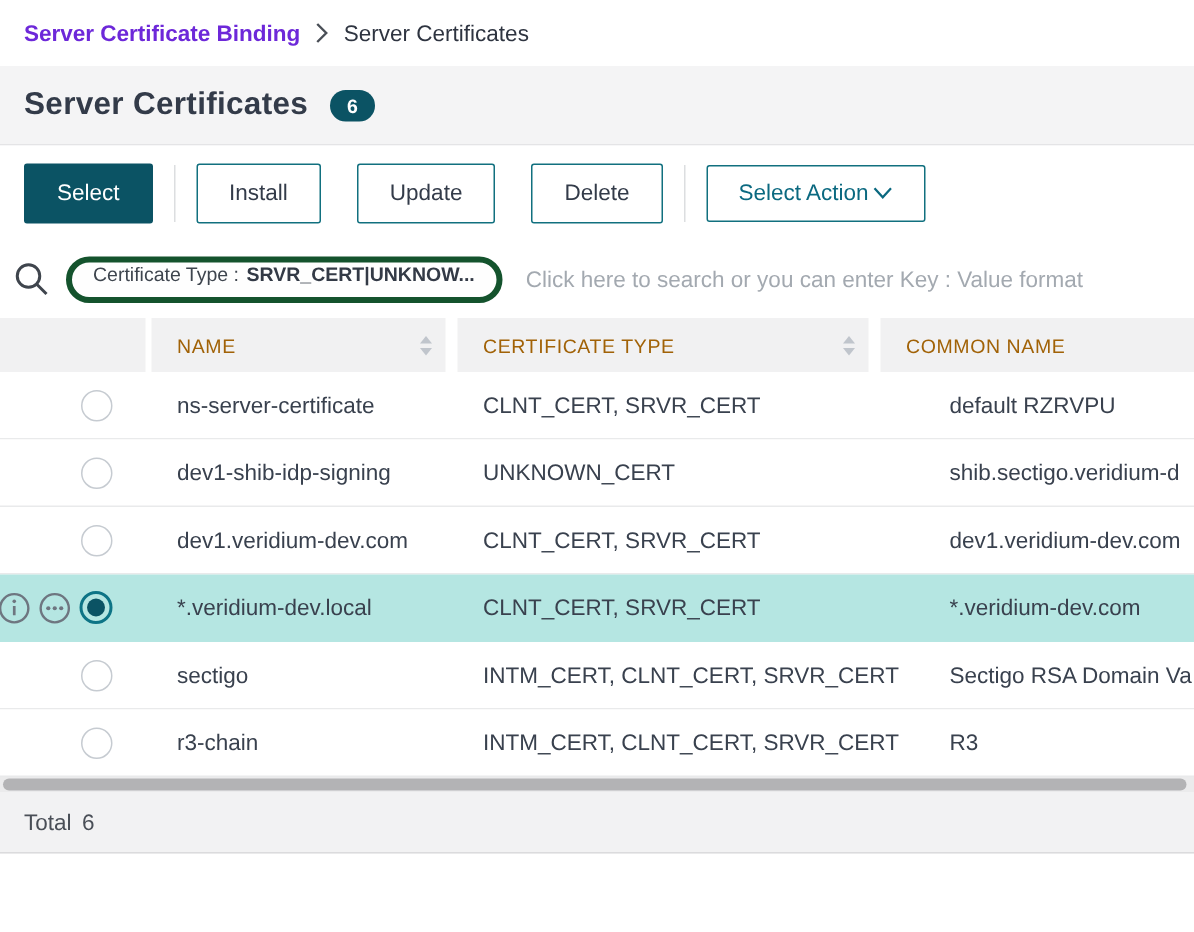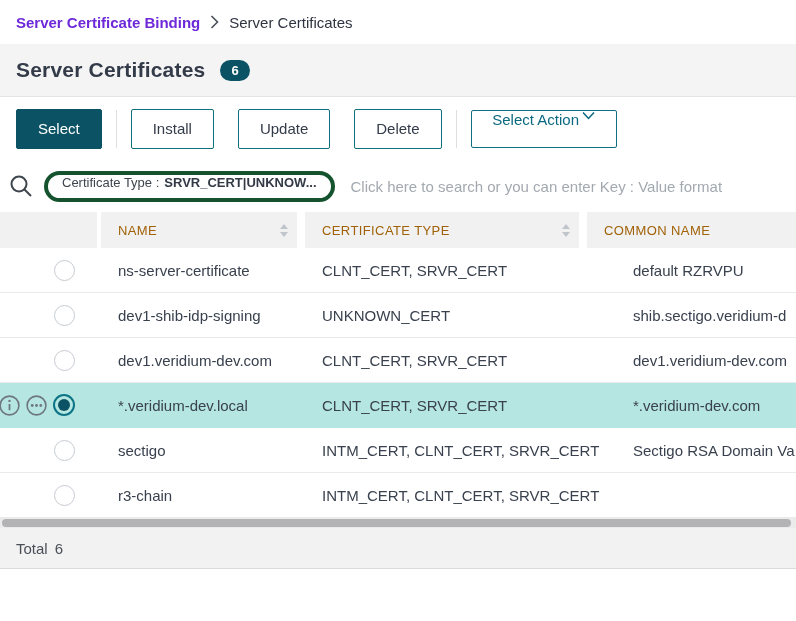--- a/index.html
+++ b/index.html
@@ -17,21 +17,21 @@
   .page-title { font-size:21px; font-weight:700; color:#333B49; letter-spacing:.2px; }
   .count-badge { background:#0B5364; color:#fff; font-size:13px; font-weight:700; border-radius:12px; padding:4px 11px; line-height:1; }
 
   
   .toolbar { height:63px; display:flex; align-items:center; padding:0 16px; background:#fff; }
   .btn { font-family:inherit; font-size:15px; height:40px; padding:0 21px; background:#fff;
          border:1px solid #11707F; border-radius:2px; color:#333B49; cursor:pointer; }
   .btn.primary { background:#0B5364; border-color:#0B5364; color:#fff; }
   .btn + .btn { margin-left:24px; }
   .vdiv { width:1px; height:38px; background:#DCDEE0; margin:0 14px; }
-  .btn.action { width:146px; height:38px; color:#0B6980; display:inline-flex; justify-content:center; gap:3px; padding:0 10px; }
+  .btn.action { width:146px; height:38px; color:#0B6980; display:inline-flex; align-items:center; justify-content:center; gap:3px; padding:0 10px; }
 
   
   .search-bar { height:52px; display:flex; align-items:center; padding:0 16px 0 8px; background:#fff; gap:10px; }
   .chip { height:31px; border:4px solid #14532d; border-radius:16px; background:#FEFEFE; display:flex; 
           padding:0 14px; font-size:13px; color:#3E454E; white-space:nowrap; cursor:pointer; }
   .chip b { font-weight:700; color:#333A46; margin-left:5px; }
   .search-input { flex:1; border:none; outline:none; font-family:inherit; font-size:15px; color:#39414E; background:transparent; margin-left:6px; }
   .search-input::placeholder { color:#A3A9B0; opacity:1; }
 
   
@@ -190,20 +190,21 @@
     <div class="cell col-t">INTM_CERT, CLNT_CERT, SRVR_CERT</div>
     <div class="cell col-c">Sectigo RSA Domain Va</div>
   </div>
 
   <div class="row">
     <div class="cell col-r">
         <span class="radio"></span>
       </div>
     <div class="cell col-n">r3-chain</div>
     <div class="cell col-t">INTM_CERT, CLNT_CERT, SRVR_CERT</div>
+    <div class="cell col-c">R3</div>
   </div>
 
   <div class="hscroll">
     <div class="hthumb"></div>
   </div>
 
   <div class="tfoot">
     <span>Total</span>
     <span>6</span>
   </div>

